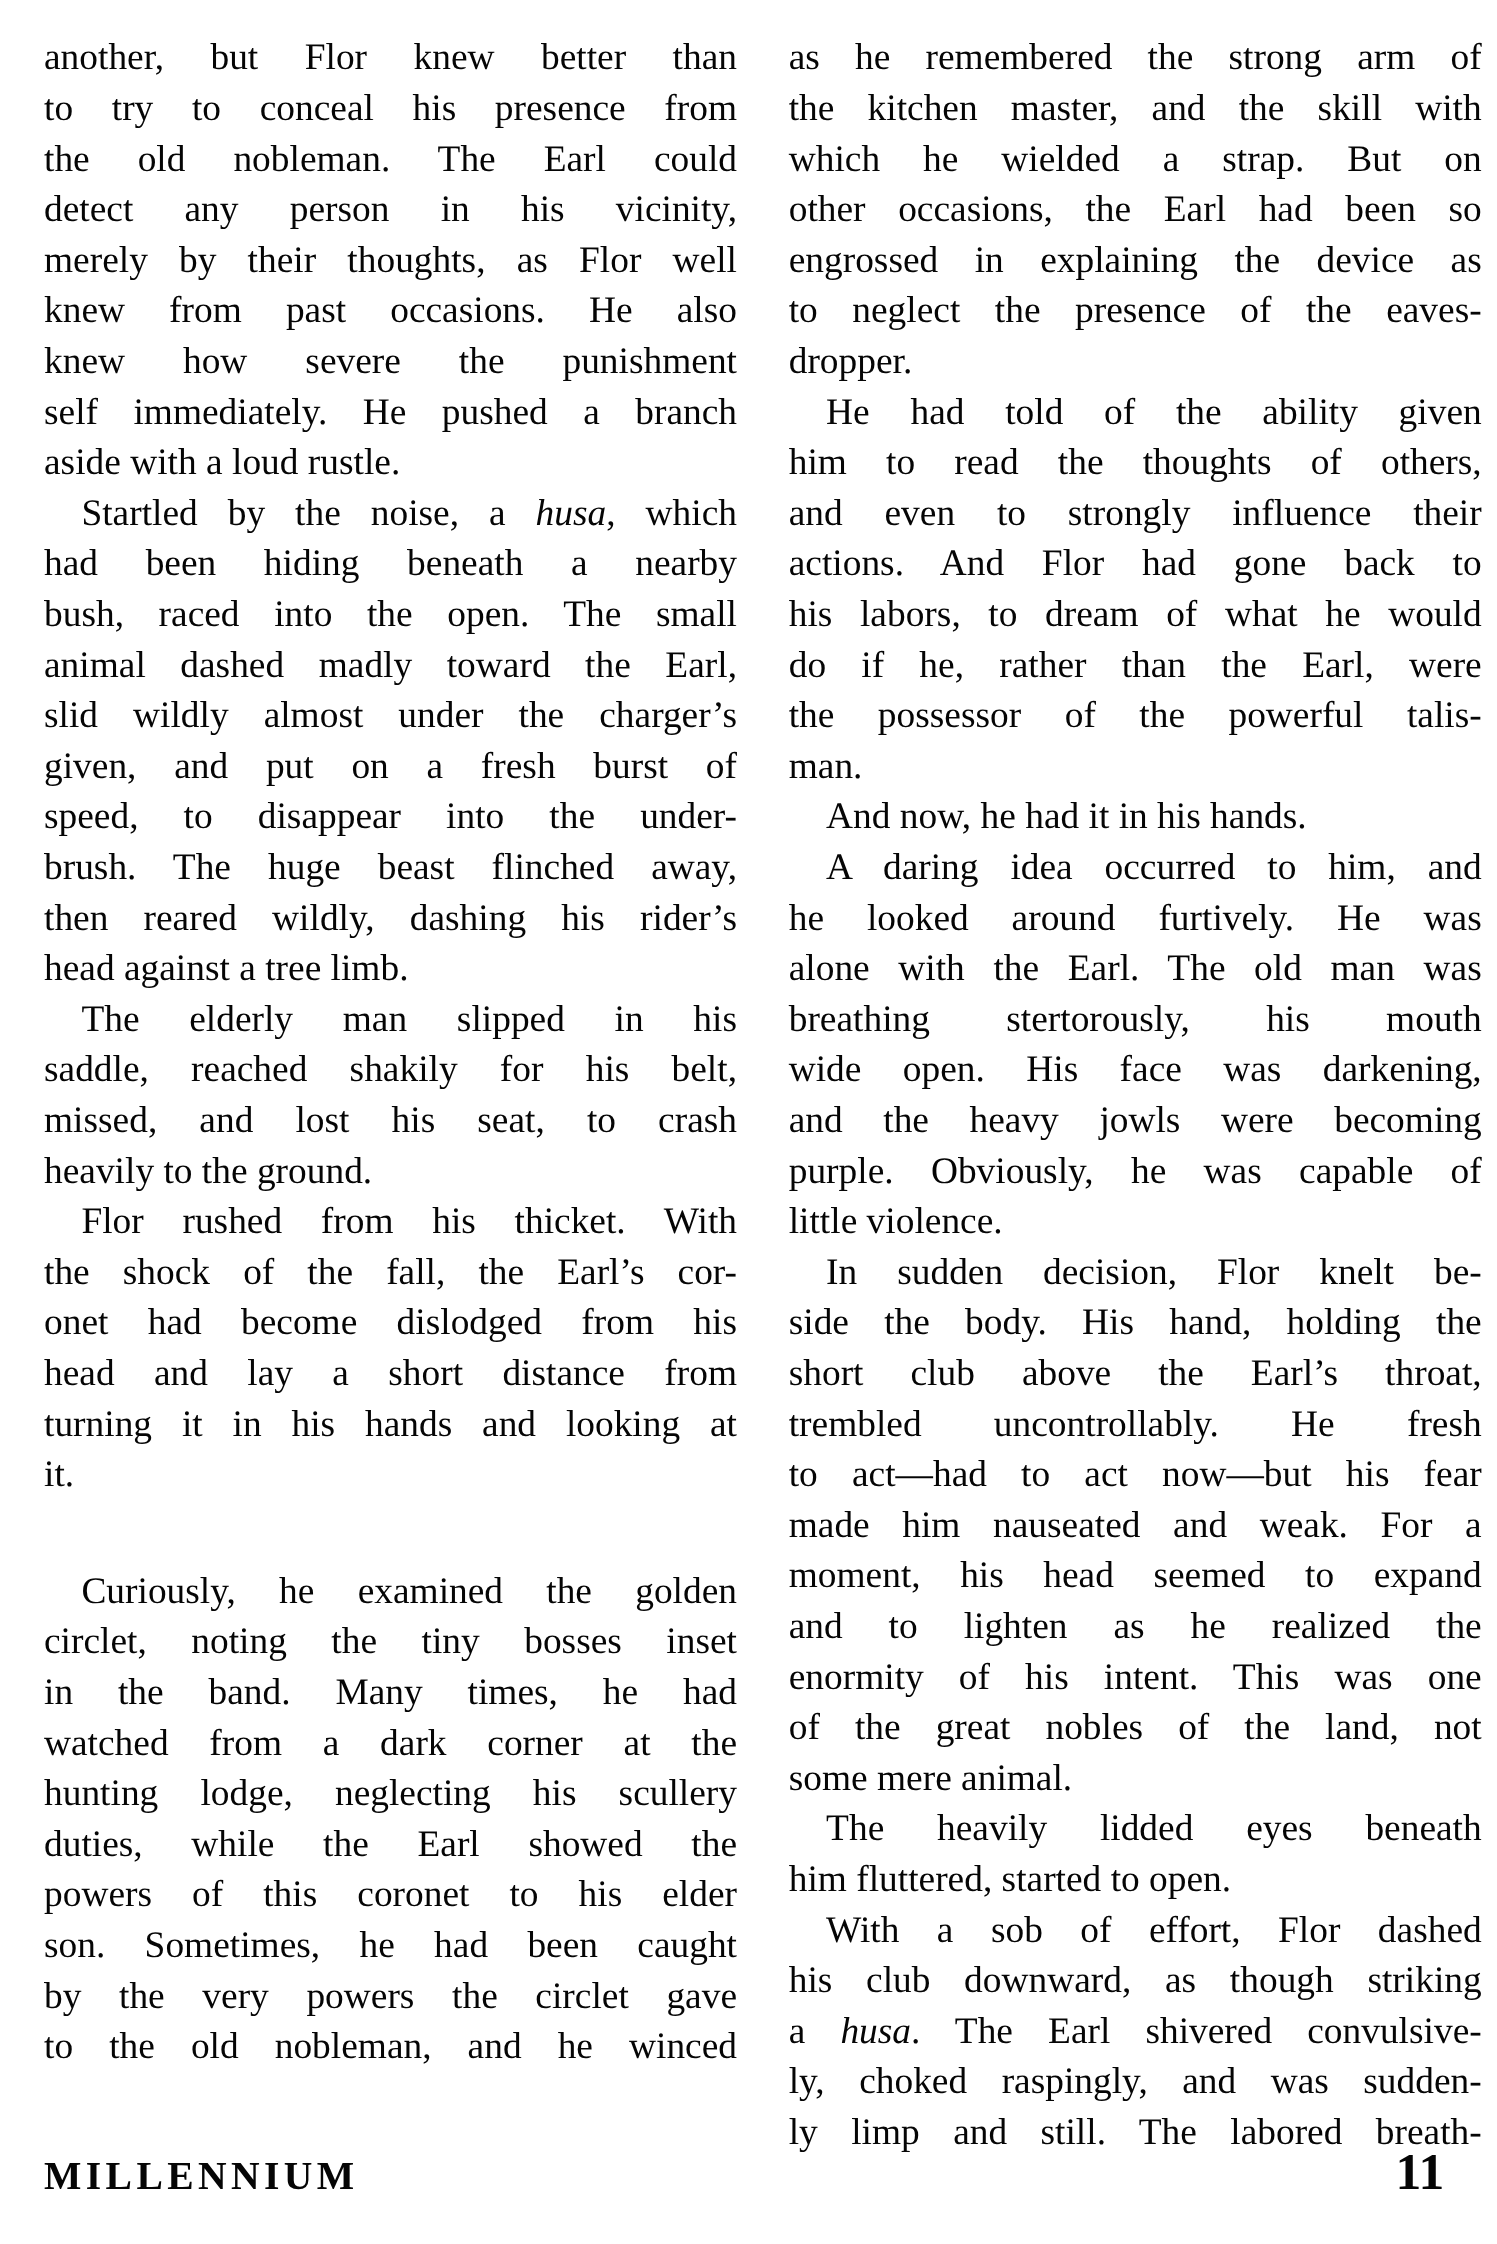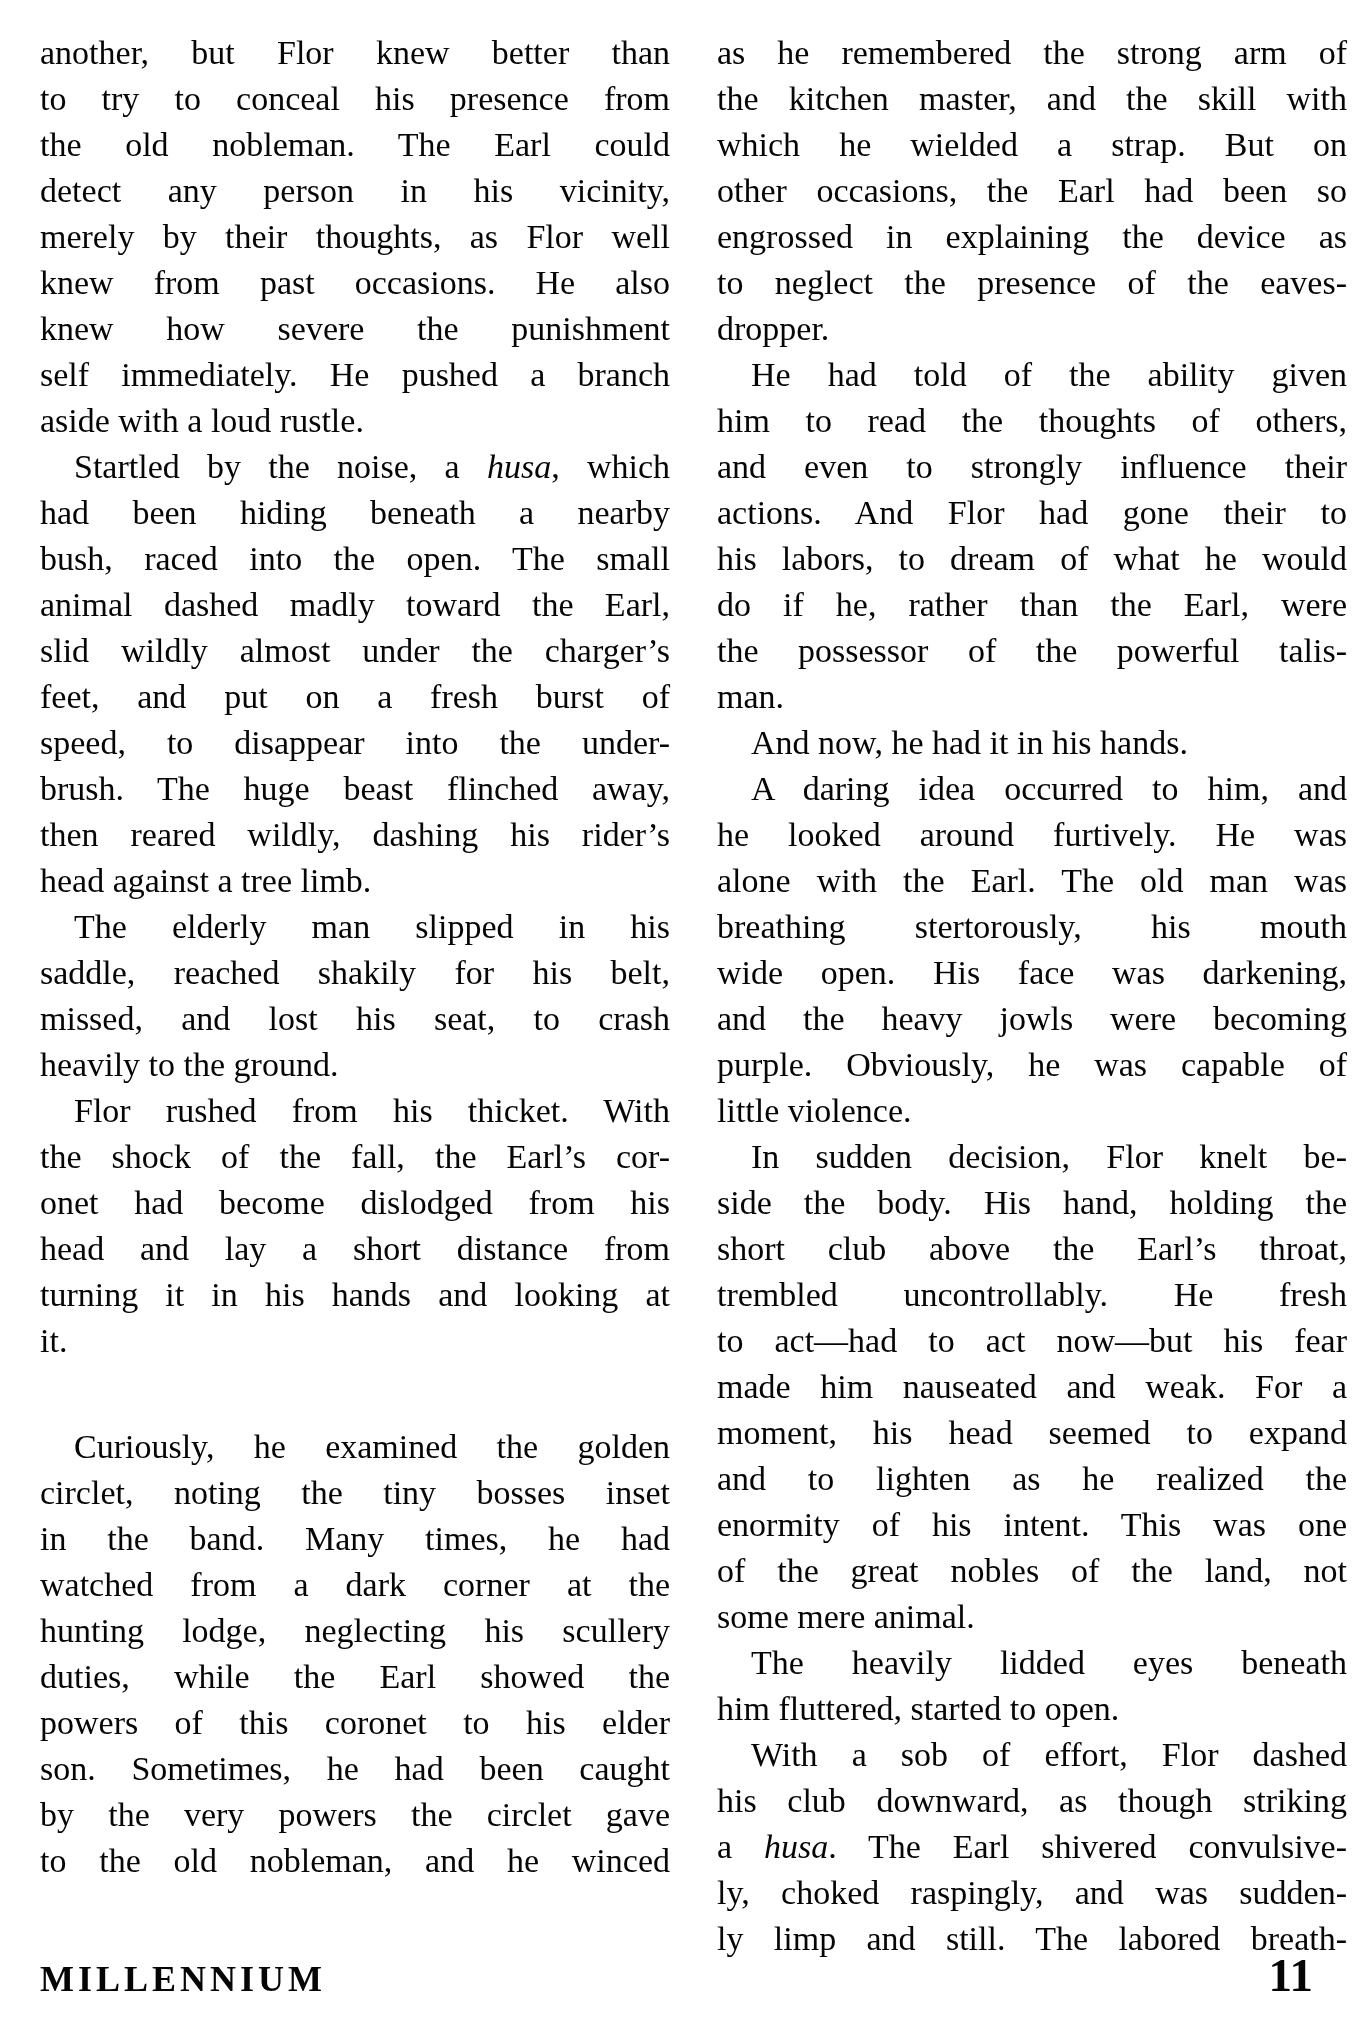--- a/index.html
+++ b/index.html
@@ -75,21 +75,21 @@
           <div class="line j">knew how severe the punishment</div>
           <div class="line j">self immediately. He pushed a branch</div>
           <div class="line">aside with a loud rustle.</div>
         </div>
         <div class="para">
           <div class="line j ind">Startled by the noise, a <i>husa</i>, which</div>
           <div class="line j">had been hiding beneath a nearby</div>
           <div class="line j">bush, raced into the open. The small</div>
           <div class="line j">animal dashed madly toward the Earl,</div>
           <div class="line j">slid wildly almost under the charger’s</div>
-          <div class="line j">feet, and put on a fresh burst of</div>
+          <div class="line j">given, and put on a fresh burst of</div>
           <div class="line j">speed, to disappear into the under-</div>
           <div class="line j">brush. The huge beast flinched away,</div>
           <div class="line j">then reared wildly, dashing his rider’s</div>
           <div class="line">head against a tree limb.</div>
         </div>
         <div class="para">
           <div class="line j ind">The elderly man slipped in his</div>
           <div class="line j">saddle, reached shakily for his belt,</div>
           <div class="line j">missed, and lost his seat, to crash</div>
           <div class="line">heavily to the ground.</div>
@@ -122,21 +122,21 @@
           <div class="line j">which he wielded a strap. But on</div>
           <div class="line j">other occasions, the Earl had been so</div>
           <div class="line j">engrossed in explaining the device as</div>
           <div class="line j">to neglect the presence of the eaves-</div>
           <div class="line">dropper.</div>
         </div>
         <div class="para">
           <div class="line j ind">He had told of the ability given</div>
           <div class="line j">him to read the thoughts of others,</div>
           <div class="line j">and even to strongly influence their</div>
-          <div class="line j">actions. And Flor had gone their to</div>
+          <div class="line j">actions. And Flor had gone back to</div>
           <div class="line j">his labors, to dream of what he would</div>
           <div class="line j">do if he, rather than the Earl, were</div>
           <div class="line j">the possessor of the powerful talis-</div>
           <div class="line">man.</div>
         </div>
         <div class="para">
           <div class="line ind">And now, he had it in his hands.</div>
         </div>
         <div class="para">
           <div class="line j ind">A daring idea occurred to him, and</div>

